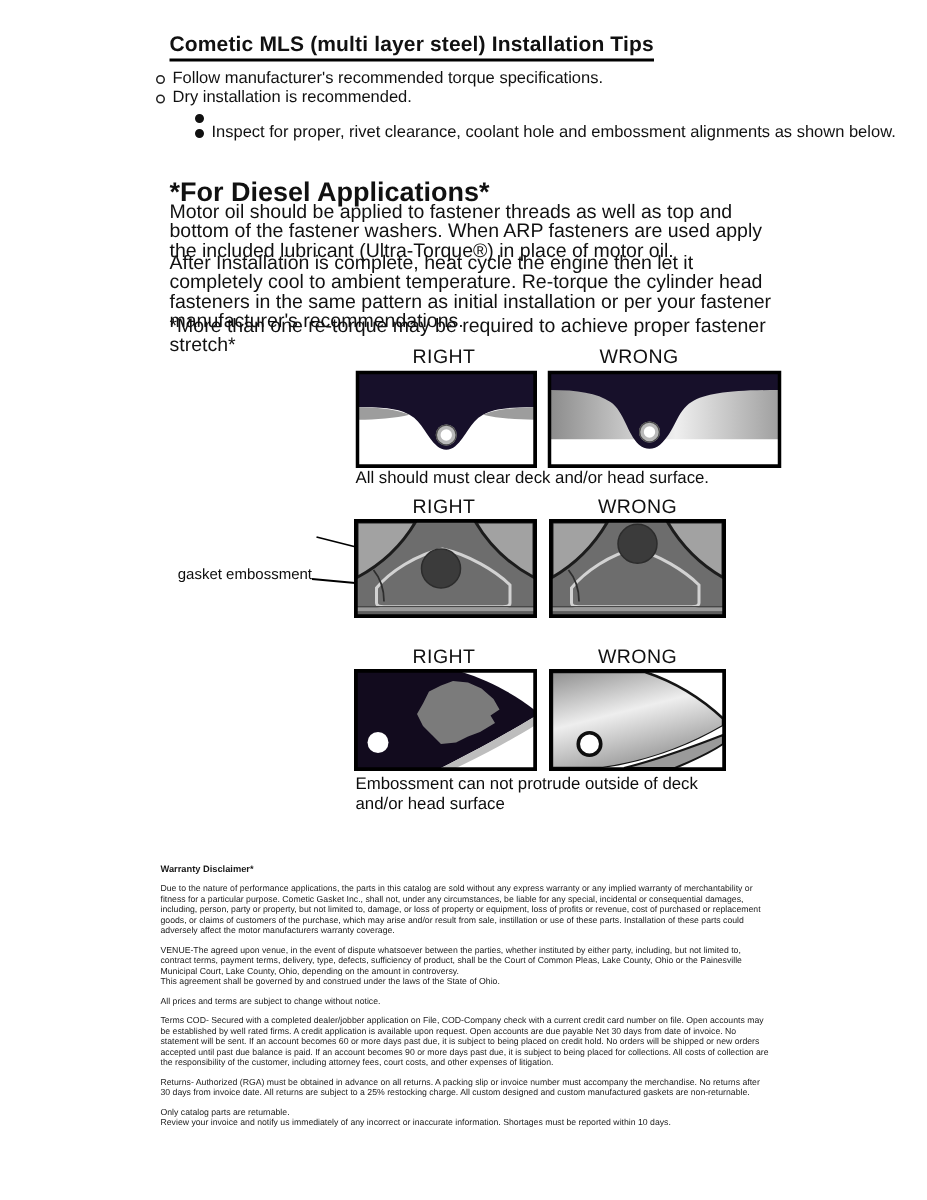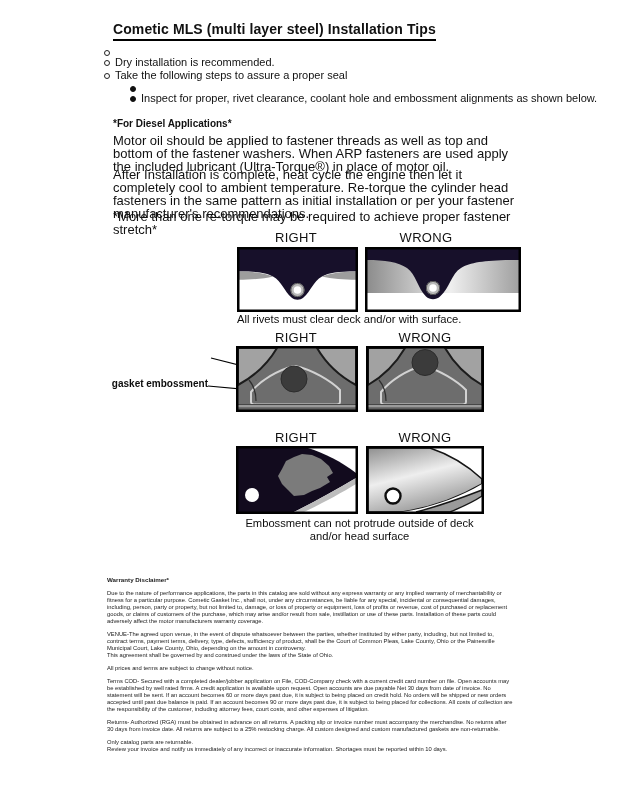--- a/index.html
+++ b/index.html
@@ -24,21 +24,21 @@
   
   .bullets{left:104px;top:46px;font-size:11px;line-height:13px;}
   .b-row{display:flex;align-items:flex-start;}
   .b-marker{
     width:4px;height:4px;border:1px solid #222;border-radius:50%;
     margin:4px 5px 0 0;flex:0 0 auto;background:#fff;
   }
   .sub{margin-left:26px;}
   .b-marker.filled{background:#111;border-color:#111;}
   
-  .diesel-h{left:113px;top:118px;font-size:10px;font-weight:bold;}
+  .diesel-h{left:113px;top:118px;font-size:18px;font-weight:bold;}
   .para{left:113px;width:404px;font-size:13px;line-height:13px;}
   .p1{top:134px;}
   .p2{top:168px;}
   .p3{top:210px;}
   
   .fig-label{font-size:13px;letter-spacing:0.3px;text-align:center;width:70px;}
   .caption{font-size:11.2px;line-height:12.5px;color:#0d0d0d;}
   .figsvg{display:block;}
   
   .ann{width:110px;text-align:right;font-size:10px;line-height:11px;color:#0d0d0d;}
@@ -52,28 +52,25 @@
 </head>
 <body>
 
 <div class="page">
 
   <div class="abs doc-title">Cometic MLS (multi layer steel) Installation Tips</div>
 
   <div class="abs bullets">
     <div class="b-row">
       <span class="b-marker"></span>
+      <span>Follow manufacturer's recommended torque specifications.</span>
     </div>
     <div class="b-row">
       <span class="b-marker"></span>
       <span>Dry installation is recommended.</span>
-    </div>
-    <div class="b-row">
-      <span class="b-marker"></span>
-      <span>Take the following steps to assure a proper seal</span>
     </div>
     <div class="b-row sub">
       <span class="b-marker filled"></span>
     </div>
     <div class="b-row sub">
       <span class="b-marker filled"></span>
       <span>Inspect for proper, rivet clearance, coolant hole and embossment alignments as shown below.</span>
     </div>
   </div>
 
@@ -107,26 +104,26 @@
     <rect x="1.25" y="1.25" width="153.5" height="62.5" fill="#ffffff"></rect>
     <rect x="2" y="13" width="152" height="33" fill="url(#g1w)"></rect>
     <rect x="2" y="46" width="152" height="17" fill="#ffffff"></rect>
     <path d="M2,2 H154 V13 C122,13 106,15 96,21 C86,27 85,41 75,49.5 C71,53 65,53 61,49.5 C53,42 51,27 42,21 C33,15 20,13 2,13 Z" fill="#17102a"></path>
     <circle cx="68" cy="41" r="7" fill="#b9b9b9"></circle>
     <circle cx="68" cy="41" r="6.6" fill="none" stroke="#4e4e4e" stroke-width="0.9"></circle>
     <circle cx="68" cy="41" r="3.8" fill="#ffffff"></circle>
     <rect x="1.25" y="1.25" width="153.5" height="62.5" fill="none" stroke="#000" stroke-width="2.5"></rect>
   </svg>
 
-  <div class="abs caption" style="left:237px;top:313px;">All rivets must clear deck and/or with surface.</div>
+  <div class="abs caption" style="left:237px;top:313px;">All should must clear deck and/or head surface.</div>
 
   <div class="abs fig-label" style="left:261px;top:330px;">RIGHT</div>
   <div class="abs fig-label" style="left:390px;top:330px;">WRONG</div>
 
-  <div class="abs ann" style="left:98px;top:378px;font-weight:bold;">gasket embossment</div>
+  <div class="abs ann" style="left:98px;top:378px;">gasket embossment</div>
 
   <svg class="abs leader" style="left:100px;top:340px;" width="300" height="60" viewBox="0 0 300 60">
     <line x1="111" y1="18" x2="194" y2="39" stroke="#000" stroke-width="1.2"></line>
     <line x1="108" y1="46" x2="162" y2="51" stroke="#000" stroke-width="1.2"></line>
   </svg>
 
   <svg class="abs figsvg" style="left:236px;top:346px;" width="122" height="66" viewBox="0 0 122 66">
     <rect x="1.25" y="1.25" width="119.5" height="63.5" fill="#6d6d6d"></rect>
     <path d="M2,2 L41,2 C31,19 17,31 2,39 Z" fill="#a2a2a2" stroke="#1c1c1c" stroke-width="2"></path>
     <path d="M120,2 L81,2 C91,19 105,31 120,39 Z" fill="#a2a2a2" stroke="#1c1c1c" stroke-width="2"></path>
@@ -174,21 +171,21 @@
       </linearGradient>
     </defs>
     <rect x="1.25" y="1.25" width="115.5" height="65.5" fill="#ffffff"></rect>
     <path d="M2,2 L64,2 C82,8 101,19 116,33 L116,38 C92,52 64,62 36,66 L2,66 Z" fill="url(#g3w)" stroke="#151515" stroke-width="1.6"></path>
     <path d="M116,38 C92,52 64,62 36,66 L50,66 C74,60 98,51 116,44 Z" fill="#ffffff"></path>
     <path d="M116,44 C98,51 74,60 50,66 L84,66 C96,61 108,55.5 116,50 Z" fill="#9a9a9a" stroke="#151515" stroke-width="1.4"></path>
     <circle cx="27" cy="50" r="7.5" fill="#ffffff" stroke="#0e0e0e" stroke-width="2.4"></circle>
     <rect x="1.25" y="1.25" width="115.5" height="65.5" fill="none" stroke="#000" stroke-width="2.5"></rect>
   </svg>
 
-  <div class="abs caption" style="left:237px;top:517px;width:245px;text-align:center;">Embossment can not protrude outside of deck and/or head surface</div>
+  <div class="abs caption" style="left:237px;top:517px;width:245px;">Embossment can not protrude outside of deck and/or head surface</div>
 
   <div class="abs disc">
     <div class="disc-h">Warranty Disclaimer*</div>
     <p>Due to the nature of performance applications, the parts in this catalog are sold without any express warranty or any implied warranty of merchantability or fitness for a particular purpose.  Cometic Gasket Inc., shall not, under any circumstances, be liable for any special, incidental or consequential damages, including, person, party or property, but not limited to, damage, or loss of property or equipment, loss of profits or revenue, cost of purchased or replacement goods, or claims of customers of the purchase, which may arise and/or result from sale, instillation or use of these parts.  Installation of these parts could adversely affect the motor manufacturers warranty coverage.</p>
     <p>VENUE-The agreed upon venue, in the event of dispute whatsoever between the parties, whether instituted by either party, including, but not limited to, contract terms, payment terms, delivery, type, defects, sufficiency of product, shall be the Court of Common Pleas, Lake County, Ohio or the Painesville Municipal Court, Lake County, Ohio, depending on the amount in controversy.
 This agreement shall be governed by and construed under the laws of the State of Ohio.</p>
     <p>All prices and terms are subject to change without notice.</p>
     <p>Terms COD- Secured with a completed dealer/jobber application on File, COD-Company check with a current credit card number on file.  Open accounts may be established by well rated firms.  A credit application is available upon request.  Open accounts are due payable Net 30 days from date of invoice.  No statement will be sent.  If an account becomes 60 or more days past due, it is subject to being placed on credit hold.  No orders will be shipped or new orders accepted until past due balance is paid.  If an account becomes 90 or more days past due, it is subject to being placed for collections.  All costs of collection are the responsibility of the customer, including attorney fees, court costs, and other expenses of litigation.</p>
     <p>Returns- Authorized (RGA) must be obtained in advance on all returns.  A packing slip or invoice number must accompany the merchandise.  No returns after 30 days from invoice date.  All returns are subject to a 25% restocking charge.  All custom designed and custom manufactured gaskets are non-returnable.</p>
     <p>Only catalog parts are returnable.

